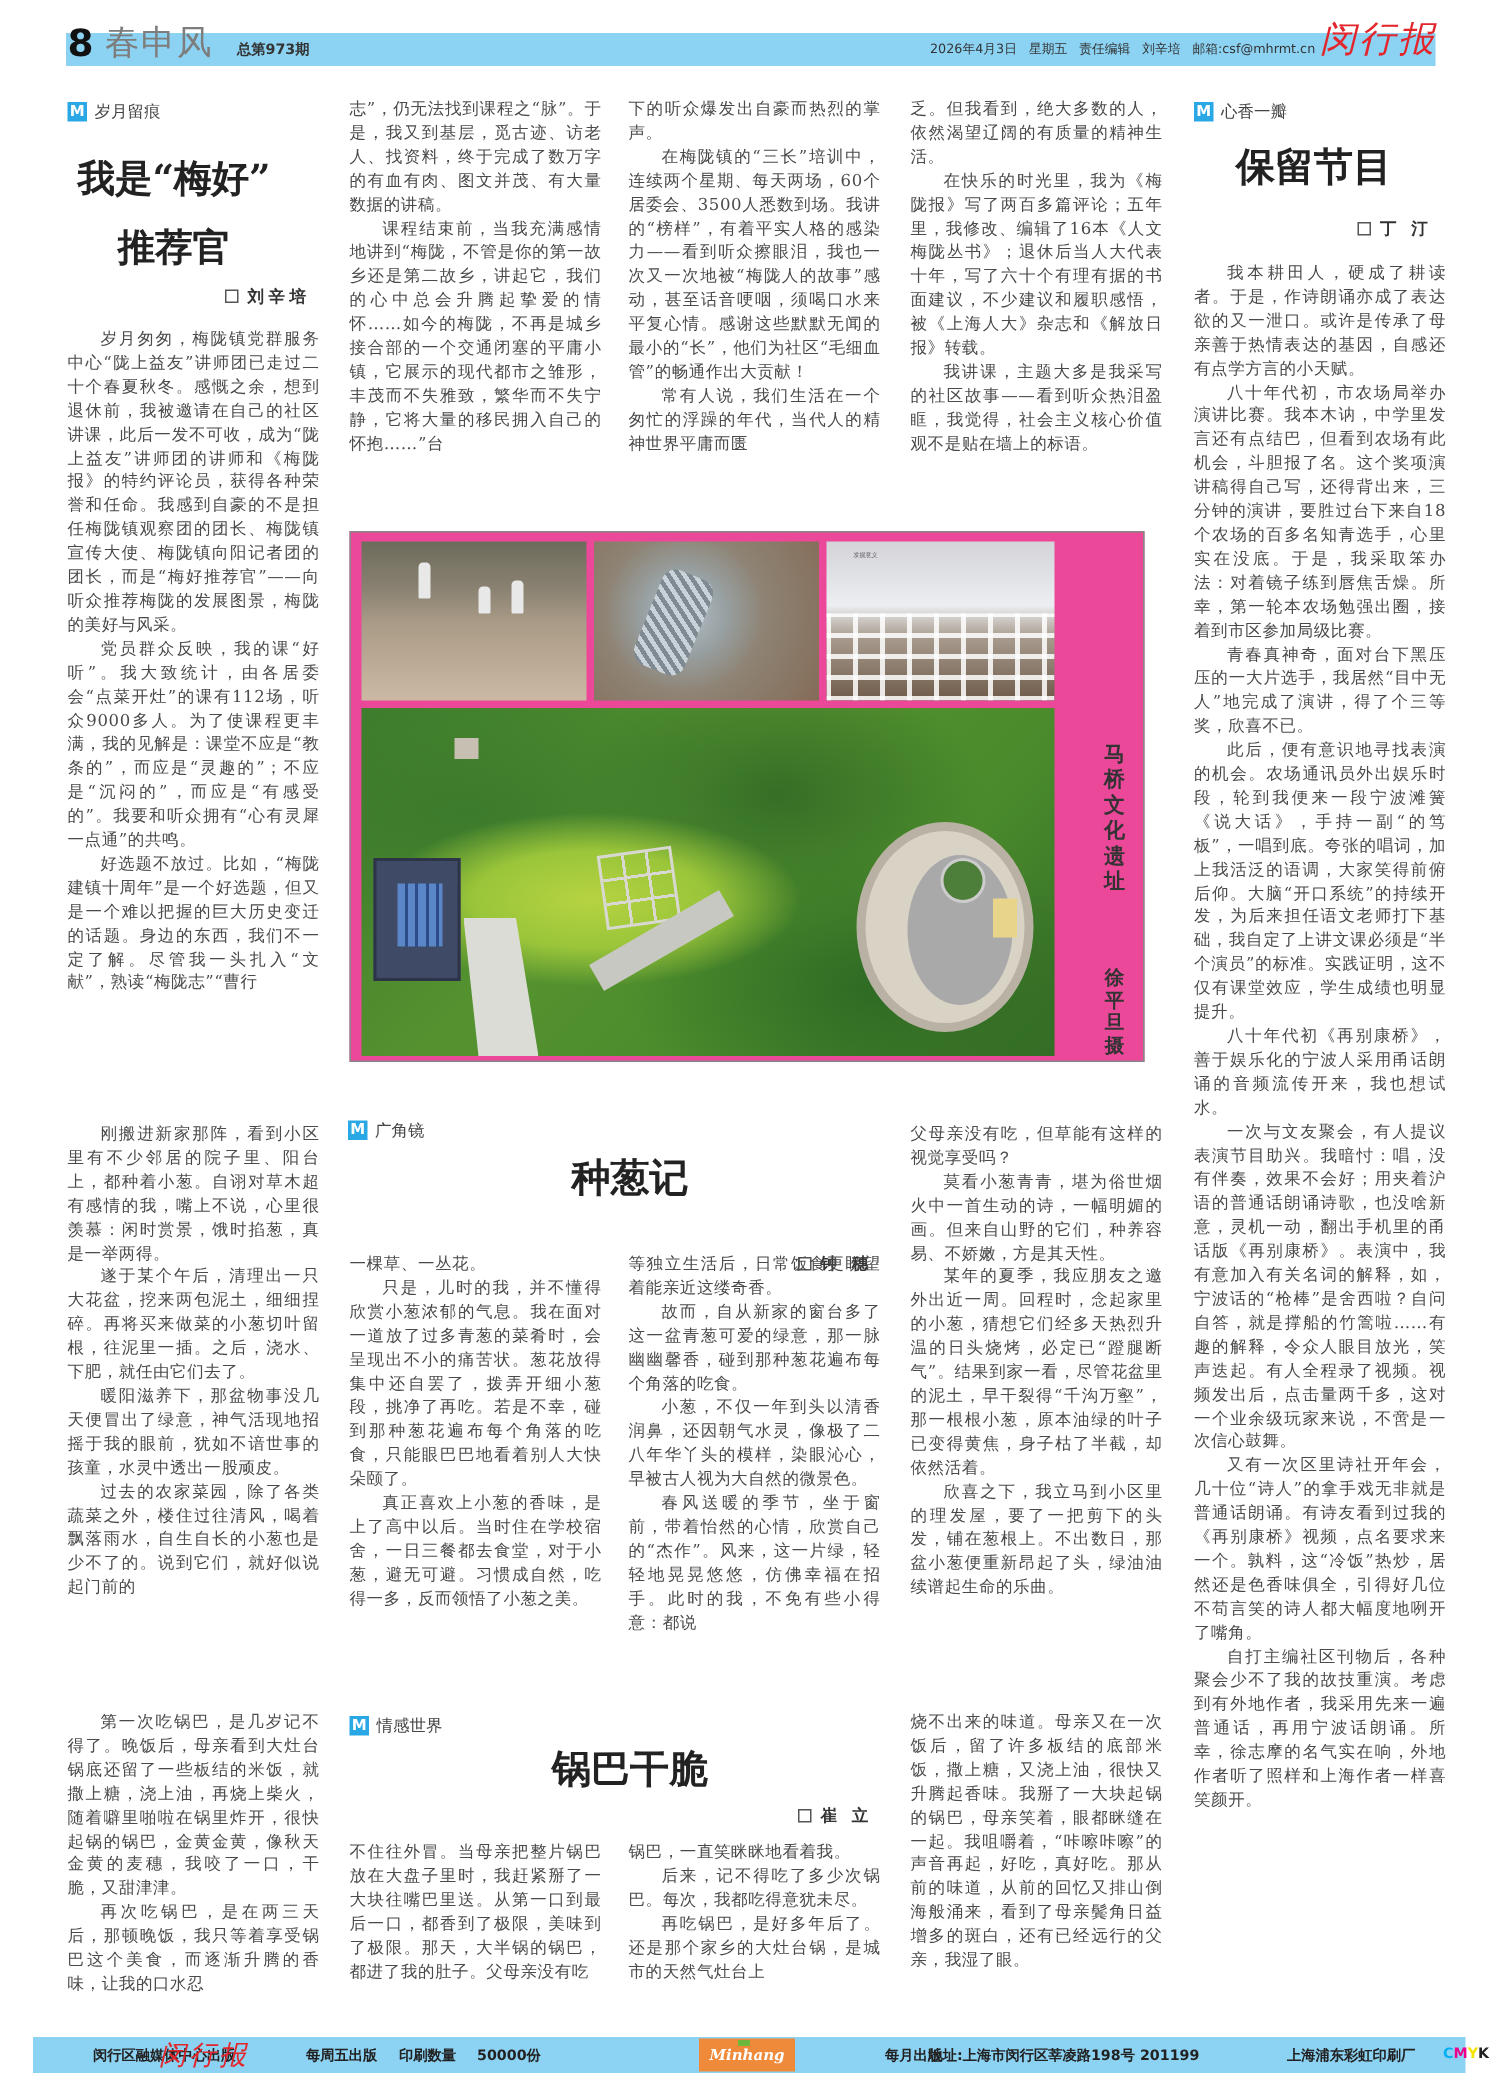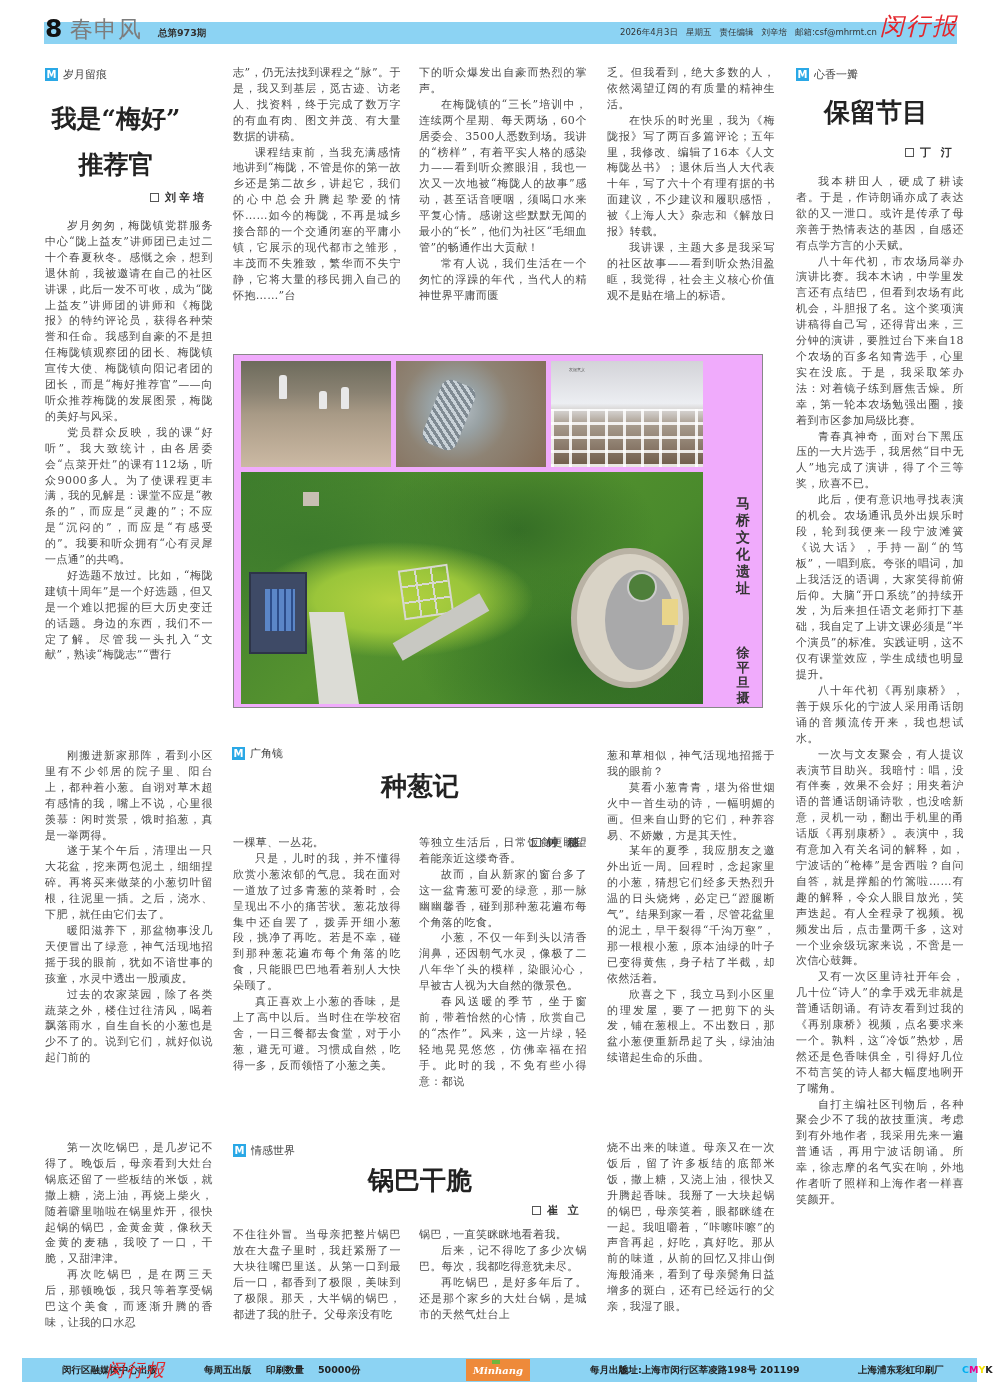--- a/index.html
+++ b/index.html
@@ -22,21 +22,21 @@
   .col p.cont { text-indent: 0; }
 
   .tag { position: absolute; display: flex; align-items: center; font-family: "DejaVu Sans", sans-serif; font-size: 11px; color: #444; }
   .tag .m { display: inline-block; width: 13px; height: 13px; background: #2aa8e6; color: #fff; font-weight: bold; font-size: 10px; line-height: 13px; text-align: center; margin-right: 5px; }
 
   .title { position: absolute; font-family: "DejaVu Serif", "Liberation Serif", serif; font-weight: bold; color: #222; text-align: center; }
   .byline { position: absolute; font-family: "DejaVu Sans", sans-serif; font-size: 11px; color: #333; font-weight: bold; letter-spacing: 3px; }
   .byline .box { display: inline-block; width: 9px; height: 9px; border: 1px solid #555; margin-right: 6px; vertical-align: -1px; }
 
   
-  .photo-frame { position: absolute; left: 233px; top: 354px; width: 530px; height: 354px; border: 1px solid #888; background: #f0abfc; }
+  .photo-frame { position: absolute; left: 233px; top: 354px; width: 530px; height: 354px; border: 1px solid #888; background: #ec4899; }
   .ph { position: absolute; overflow: hidden; }
   .ph1 { left: 7px; top: 6px; width: 150px; height: 106px; background: linear-gradient(180deg,#6d6b5c 0%, #8a8272 30%, #a89a86 50%, #b7a792 70%, #cbb9a3 100%); }
   .ph1 .fig { position: absolute; width: 8px; height: 24px; background: #e8e8e8; border-radius: 3px 3px 1px 1px; }
   .ph2 { left: 162px; top: 6px; width: 150px; height: 106px; background: radial-gradient(circle at 40% 45%, #b8c1c8 0%, #98a1a3 25%, #8e8374 50%, #846c57 100%); }
   .ph2 .fossil { position: absolute; left: 35px; top: 20px; width: 36px; height: 68px; background: repeating-linear-gradient(35deg,#c9d2d8 0 3px,#7f8a92 3px 6px); transform: rotate(22deg); border-radius: 10px; }
   .ph3 { left: 317px; top: 6px; width: 152px; height: 106px; background: linear-gradient(180deg,#d3d3d8 0%, #eceef2 40%, #a89c8e 60%, #6e5a49 100%); }
   .ph3 .grid { position: absolute; left: 0; top: 48px; width: 152px; height: 58px; background:
       repeating-linear-gradient(90deg, rgba(255,255,255,0.85) 0 3px, transparent 3px 18px),
       repeating-linear-gradient(0deg, rgba(255,255,255,0.85) 0 3px, transparent 3px 14px); }
   .ph3 .txt { position: absolute; left: 18px; top: 6px; width: 110px; font-family: "DejaVu Sans", sans-serif; font-size: 4px; color: #555; line-height: 5px; }
@@ -177,21 +177,21 @@
   <p>只是，儿时的我，并不懂得欣赏小葱浓郁的气息。我在面对一道放了过多青葱的菜肴时，会呈现出不小的痛苦状。葱花放得集中还自罢了，拨弄开细小葱段，挑净了再吃。若是不幸，碰到那种葱花遍布每个角落的吃食，只能眼巴巴地看着别人大快朵颐了。</p>
   <p>真正喜欢上小葱的香味，是上了高中以后。当时住在学校宿舍，一日三餐都去食堂，对于小葱，避无可避。习惯成自然，吃得一多，反而领悟了小葱之美。</p>
 </div>
 <div class="col" style="left:419px;top:835px;width:168px;">
   <p class="cont">等独立生活后，日常饭食更盼望着能亲近这缕奇香。</p>
   <p>故而，自从新家的窗台多了这一盆青葱可爱的绿意，那一脉幽幽馨香，碰到那种葱花遍布每个角落的吃食。</p>
   <p>小葱，不仅一年到头以清香润鼻，还因朝气水灵，像极了二八年华丫头的模样，染眼沁心，早被古人视为大自然的微景色。</p>
   <p>春风送暖的季节，坐于窗前，带着怡然的心情，欣赏自己的“杰作”。风来，这一片绿，轻轻地晃晃悠悠，仿佛幸福在招手。此时的我，不免有些小得意：都说</p>
 </div>
 <div class="col" style="left:607px;top:748px;width:168px;">
-  <p class="cont">葱和草相似，神气活现地招摇于我的眼前？</p>
+  <p class="cont">父母亲没有吃，但草能有这样的视觉享受吗？</p>
   <p>莫看小葱青青，堪为俗世烟火中一首生动的诗，一幅明媚的画。但来自山野的它们，种养容易、不娇嫩，方是其天性。</p>
   <p>某年的夏季，我应朋友之邀外出近一周。回程时，念起家里的小葱，猜想它们经多天热烈升温的日头烧烤，必定已“蹬腿断气”。结果到家一看，尽管花盆里的泥土，早干裂得“千沟万壑”，那一根根小葱，原本油绿的叶子已变得黄焦，身子枯了半截，却依然活着。</p>
   <p>欣喜之下，我立马到小区里的理发屋，要了一把剪下的头发，铺在葱根上。不出数日，那盆小葱便重新昂起了头，绿油油续谱起生命的乐曲。</p>
 </div>
 
 <div class="col" style="left:45px;top:1140px;width:168px;">
   <p>第一次吃锅巴，是几岁记不得了。晚饭后，母亲看到大灶台锅底还留了一些板结的米饭，就撒上糖，浇上油，再烧上柴火，随着噼里啪啦在锅里炸开，很快起锅的锅巴，金黄金黄，像秋天金黄的麦穗，我咬了一口，干脆，又甜津津。</p>
   <p>再次吃锅巴，是在两三天后，那顿晚饭，我只等着享受锅巴这个美食，而逐渐升腾的香味，让我的口水忍</p>
 </div>
 <div class="tag" style="left:233px;top:1143px;">

